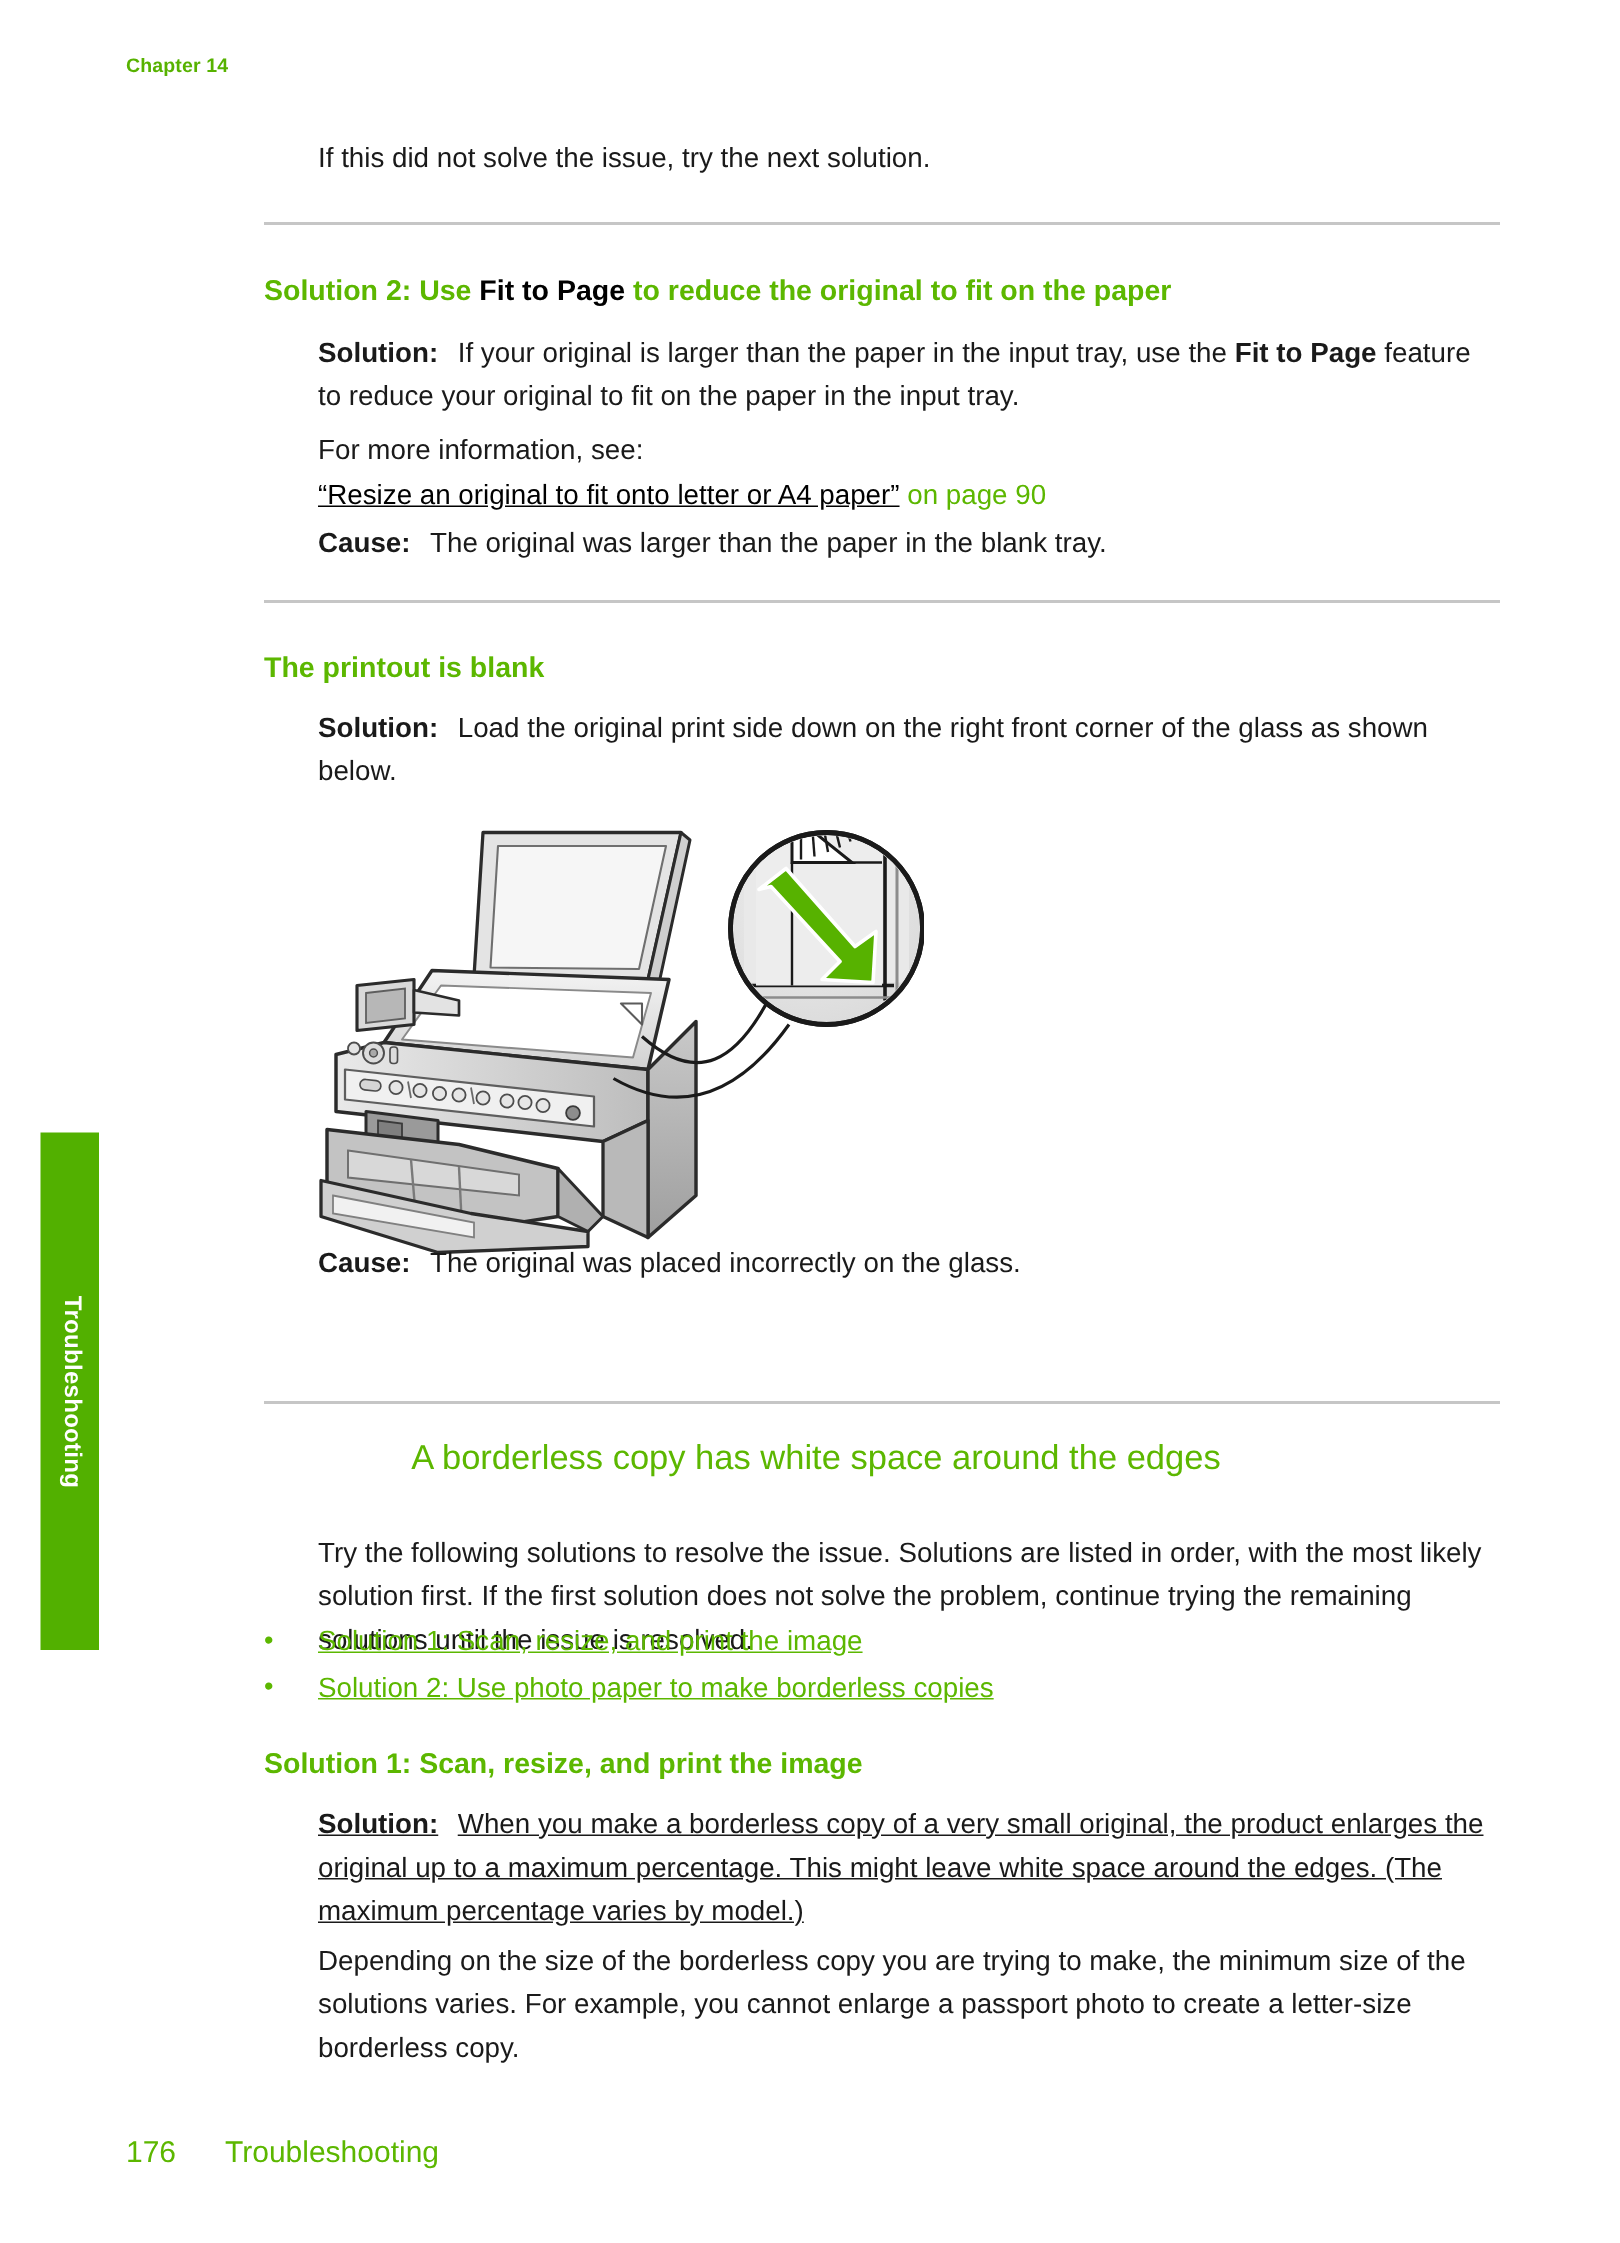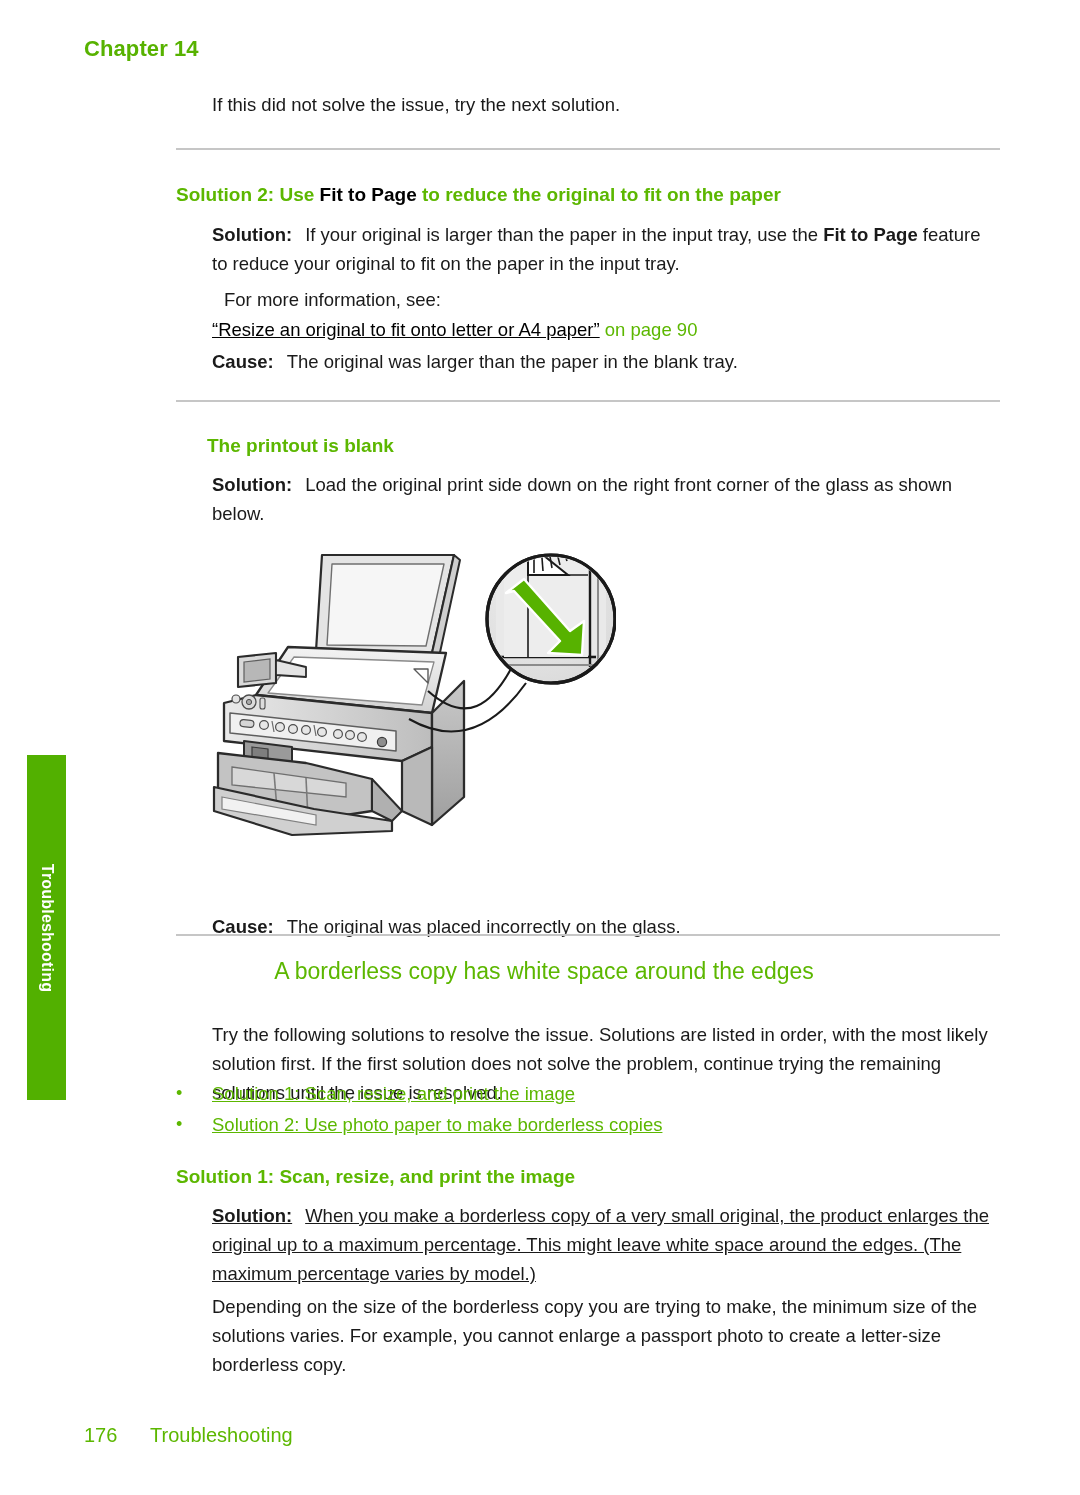--- a/index.html
+++ b/index.html
@@ -18,21 +18,21 @@
     height: 1495px;
     background: #ffffff;
     overflow: hidden;
   }
 
   
   .chapter-header {
     position: absolute;
     left: 84px;
     top: 36px;
-    font-size: 22px;
+    font-size: 13px;
     font-weight: bold;
     color: #57b200;
     letter-spacing: .1px;
   }
 
   
   .side-tab {
     position: absolute;
     left: 27px;
     top: 755px;
@@ -180,33 +180,33 @@
     <div class="rule" style="top:148px;"></div>
 
     <div class="h2-green" style="top:183px;">
       <span>Solution 2: Use </span><span class="black">Fit to Page</span><span> to reduce the original to fit on the paper</span>
     </div>
 
     <div class="body-text" style="top:220px;">
       <span class="lbl">Solution:</span><span class="gap"></span><span>If your original is larger than the paper in the input tray, use the </span><span class="lbl">Fit to Page</span><span> feature to reduce your original to fit on the paper in the input tray.</span>
     </div>
 
-    <div class="body-text" style="top:285px;margin-left:12px;">For more information, see:</div>
+    <div class="body-text" style="top:285px;">For more information, see:</div>
 
     <div class="body-text" style="top:315px;">
       <span class="xref"><u>“Resize an original to fit onto letter or A4 paper”</u></span><span class="xref-plain"> on page 90</span>
     </div>
 
     <div class="body-text" style="top:347px;">
       <span class="lbl">Cause:</span><span class="gap"></span><span>The original was larger than the paper in the blank tray.</span>
     </div>
 
     <div class="rule" style="top:400px;"></div>
 
-    <div class="h2-green" style="top:434px;margin-left:31px;">The printout is blank</div>
+    <div class="h2-green" style="top:434px;">The printout is blank</div>
 
     <div class="body-text" style="top:470px;">
       <span class="lbl">Solution:</span><span class="gap"></span><span>Load the original print side down on the right front corner of the glass as shown below.</span>
     </div>
 
     <div class="illo">
       <svg viewBox="0 0 420 305" width="420" height="305" xmlns="http://www.w3.org/2000/svg">
         <defs>
           <linearGradient id="gMid" x1="0" y1="0" x2="0" y2="1">
             <stop offset="0" stop-color="#f3f3f3"></stop>
@@ -325,21 +325,21 @@
 
             <g>
               <path d="M310 58 L328 44 L374 96 L388 86 L386 120 L352 118 L364 106 L318 56 Z" fill="#57b200" stroke="#ffffff" stroke-width="2.4" stroke-linejoin="round"></path>
             </g>
           </g>
           <circle cx="355" cy="84" r="64" fill="none" stroke="#1a1a1a" stroke-width="3.2"></circle>
         </g>
       </svg>
     </div>
 
-    <div class="body-text" style="top:912px;">
+    <div class="body-text" style="top:827px;">
       <span class="lbl">Cause:</span><span class="gap"></span><span>The original was placed incorrectly on the glass.</span>
     </div>
 
     <div class="rule" style="top:934px;"></div>
 
     <div class="h1-green" style="top:957px;">A borderless copy has white space around the edges</div>
 
     <div class="body-text" style="top:1020px; width:800px;">Try the following solutions to resolve the issue. Solutions are listed in order, with the most likely solution first. If the first solution does not solve the problem, continue trying the remaining solutions until the issue is resolved.</div>
 
     <div class="bullet-row" style="top:1079px;">

